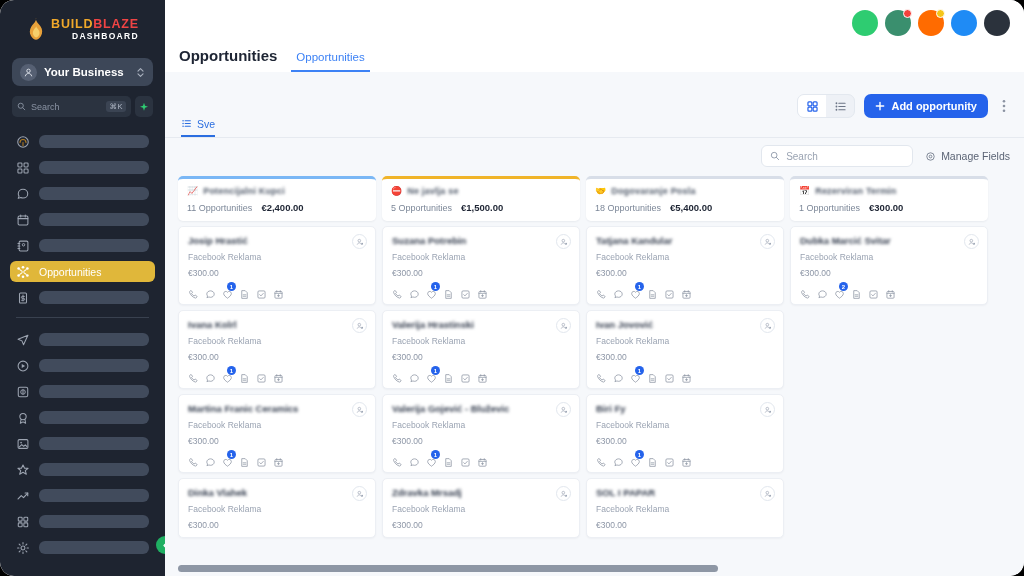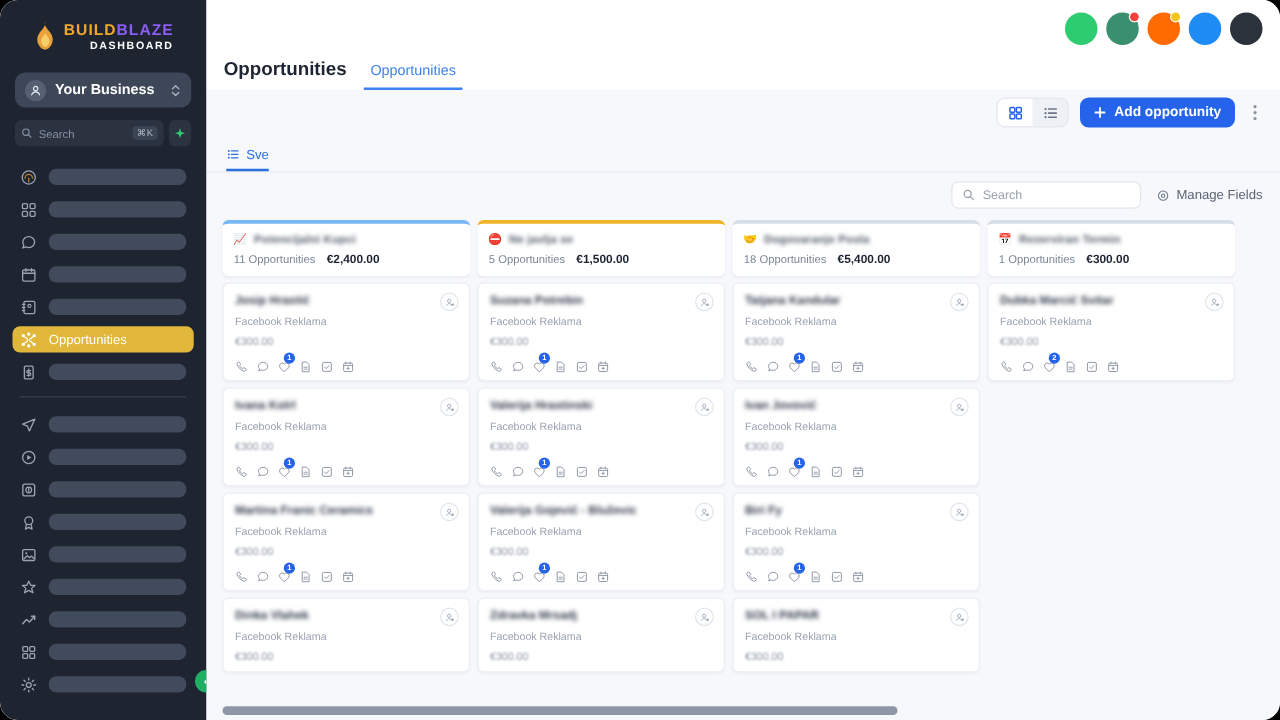--- a/index.html
+++ b/index.html
@@ -39,21 +39,21 @@
   .brand {
     display: flex; align-items: center; justify-content: center;
     gap: 5px;
     height: 46px;
     padding-top: 12px;
   }
   .flame { width: 20px; height: 24px; flex: 0 0 auto; }
   .brand-text { display: flex; flex-direction: column; align-items: flex-start; line-height: 1; }
   .brand-top { font-size: 12.5px; font-weight: bold; letter-spacing: .8px; }
   .brand-top .b1 { color: #f0a82a; }
-  .brand-top .b2 { color: #8b5cf6; }
+  .brand-top .b2 { color: #ef4444; }
   .brand-sub {
     font-size: 8.5px; font-weight: bold; letter-spacing: 1.3px;
     color: #ffffff; margin-top: 2px; align-self: flex-end;
   }
 
   .biz-select {
     display: flex; align-items: center; gap: 7px;
     height: 28px; margin: 12px 2px 0 2px;
     background: #3d4758; border-radius: 8px; padding: 0 8px;
     color: #fff;
@@ -137,21 +137,21 @@
   .page-title { font-size: 15px; font-weight: bold; color: #1d2433; padding-bottom: 8px; }
   .tab {
     font-size: 11.5px; color: #3d82f5; padding: 0 5px 7px 5px;
     border-bottom: 2px solid #3d82f5;
   }
 
   .toolbar {
     height: 40px; position: relative;
   }
   .toolbar-right {
-    position: absolute; right: 13px; top: 6px;
+    position: absolute; right: 13px; top: 22px;
     display: flex; align-items: center; gap: 9px;
   }
   .view-toggle {
     display: flex; background: #eef1f6; border-radius: 7px; overflow: hidden;
     height: 24px; border: 1px solid #e3e8ef;
   }
   .vt-btn {
     width: 28px; height: 100%;
     display: flex; align-items: center; justify-content: center;
   }

